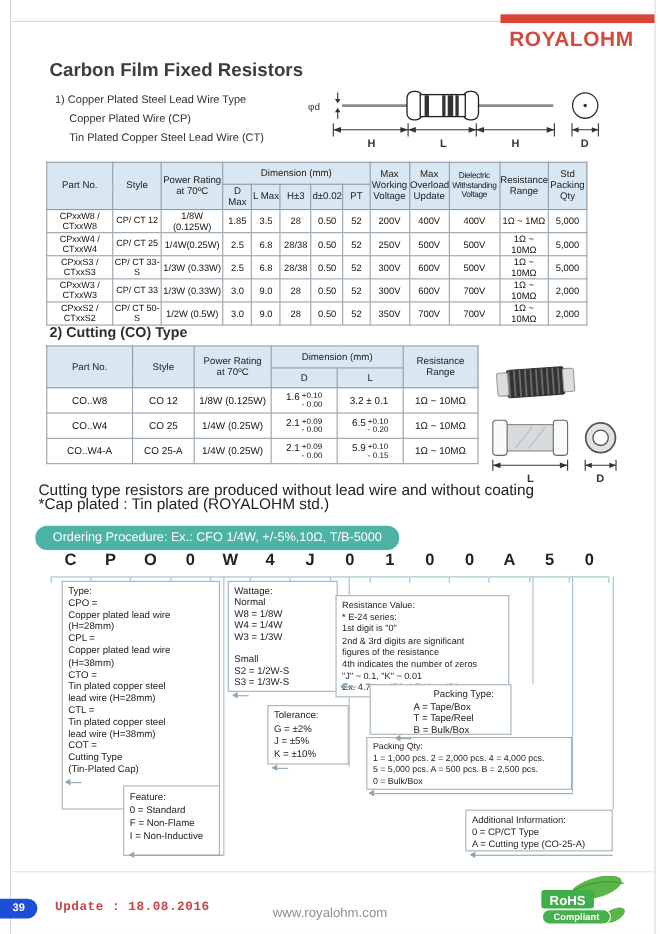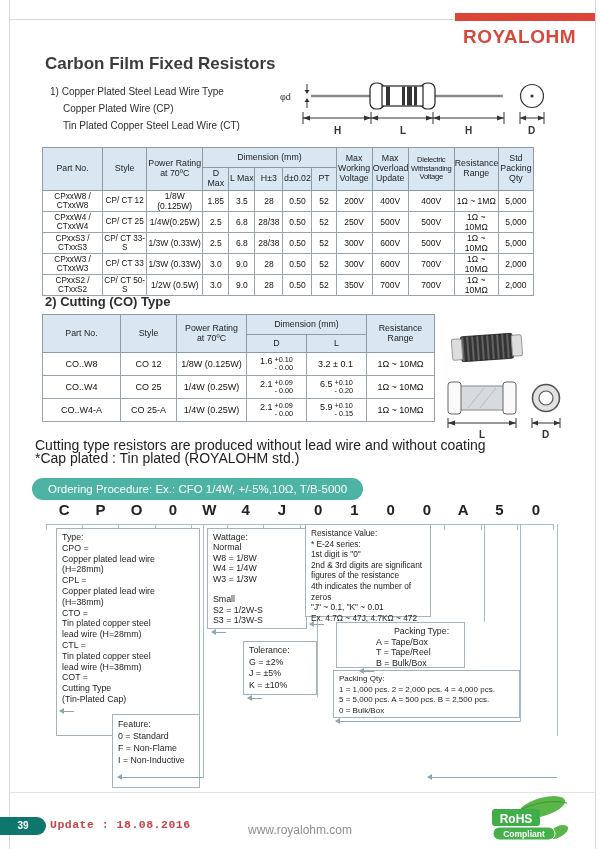--- a/index.html
+++ b/index.html
@@ -40,21 +40,21 @@
   .coderow{position:absolute;left:46px;top:501px;width:508px;display:flex}
   .coderow span{flex:1;text-align:center;font-size:15px;font-weight:bold;color:#222}
   .tickrow{position:absolute;left:46px;top:524px;width:508px;height:6px;display:flex;border-top:1px solid #9fc0cc}
   .tickrow div{flex:1;border-right:1px solid #9fc0cc}
   .tickrow div:first-child{border-left:1px solid #9fc0cc}
   .vline{position:absolute;width:1px;background:#a5bfca}
   .obox{position:absolute;background:#fff;border:1px solid #a3b2bb;font-size:8.8px;line-height:10.8px;color:#1d1d1d;padding:3px 5px}
   .pointer{position:absolute;height:0;border-top:1px solid #8fa5b0}
   .pointer::before{content:"";position:absolute;left:-1px;top:-4px;width:0;height:0;border:3.5px solid transparent;border-right:5px solid #8fa5b0;border-left:0}
   
-  .badge{position:absolute;left:0;top:817px;width:46px;height:18px;background:#0f766e;border-radius:0 9px 9px 0;color:#fff;font-size:10px;font-weight:bold;text-align:center;line-height:18px}
+  .badge{position:absolute;left:0;top:817px;width:34px;height:18px;background:#1d4ed8;border-radius:0 9px 9px 0;color:#fff;font-size:10px;font-weight:bold;text-align:center;line-height:18px}
   .update{position:absolute;left:50px;top:818px;font-family:Liberation Mono, monospace;font-size:11.5px;font-weight:bold;color:#c5444a;letter-spacing:.5px}
   .site{position:absolute;left:230px;top:823px;width:140px;text-align:center;font-size:12px;color:#8f8f8f}
 </style>
 </head>
 <body>
 
 <div id="canvas">
 
   <div class="frame" style="left:9px;top:0;width:1px;height:849px"></div>
   <div class="frame" style="left:595px;top:0;width:1px;height:849px"></div>
@@ -434,21 +434,21 @@
       <div>Wattage:</div>
       <div>Normal</div>
       <div>W8 = 1/8W</div>
       <div>W4 = 1/4W</div>
       <div>W3 = 1/3W</div>
       <div>&nbsp;</div>
       <div>Small</div>
       <div>S2 = 1/2W-S</div>
       <div>S3 = 1/3W-S</div>
     </div>
-  <div class="obox" style="left:305px;top:524px;width:126px;height:93px;font-size:8.3px;line-height:10.6px">
+  <div class="obox" style="left:305px;top:541px;width:158px;height:93px;font-size:8.3px;line-height:10.6px">
       <div>Resistance Value:</div>
       <div>* E-24 series:</div>
       <div>1st digit is "0"</div>
       <div>2nd &amp; 3rd digits are significant</div>
       <div>figures of the resistance</div>
       <div>4th indicates the number of zeros</div>
       <div>"J" ~ 0.1, "K" ~ 0.01</div>
       <div>Ex. 4.7Ω ~ 47J, 4.7KΩ ~ 472</div>
     </div>
   <div class="obox" style="left:243px;top:641px;width:74px;height:54px;line-height:11.5px">
@@ -464,26 +464,33 @@
         <div>T = Tape/Reel</div>
         <div>B = Bulk/Box</div>
       </div>
   </div>
   <div class="obox" style="left:333px;top:670px;width:187px;height:48px;font-size:8px;line-height:10.5px">
       <div>Packing Qty:</div>
       <div>1 = 1,000 pcs. 2 = 2,000 pcs. 4 = 4,000 pcs.</div>
       <div>5 = 5,000 pcs. A = 500 pcs.  B = 2,500 pcs.</div>
       <div>0 = Bulk/Box</div>
     </div>
-  <div class="obox" style="left:112px;top:714px;width:88px;height:74px;line-height:12px">
+  <div class="obox" style="left:112px;top:714px;width:88px;height:64px;line-height:12px">
       <div>Feature:</div>
       <div>0 = Standard</div>
       <div>F = Non-Flame</div>
       <div>I = Non-Inductive</div>
     </div>
+  <div class="obox" style="left:423px;top:736px;width:134px;height:38px;font-size:8.6px;line-height:10.8px">
+    <div>Additional Information:</div>
+    <div>
+        <div>0 = CP/CT Type</div>
+        <div>A = Cutting type (CO-25-A)</div>
+      </div>
+  </div>
 
   <div class="pointer" style="left:60px;top:711px;width:14px"></div>
   <div class="pointer" style="left:212px;top:632px;width:14px"></div>
   <div class="pointer" style="left:310px;top:624px;width:14px"></div>
   <div class="pointer" style="left:248px;top:698px;width:14px"></div>
   <div class="pointer" style="left:360px;top:671px;width:14px"></div>
   <div class="pointer" style="left:336px;top:721px;width:184px"></div>
   <div class="pointer" style="left:118px;top:777px;width:85px"></div>
   <div class="pointer" style="left:428px;top:777px;width:129px"></div>
 

